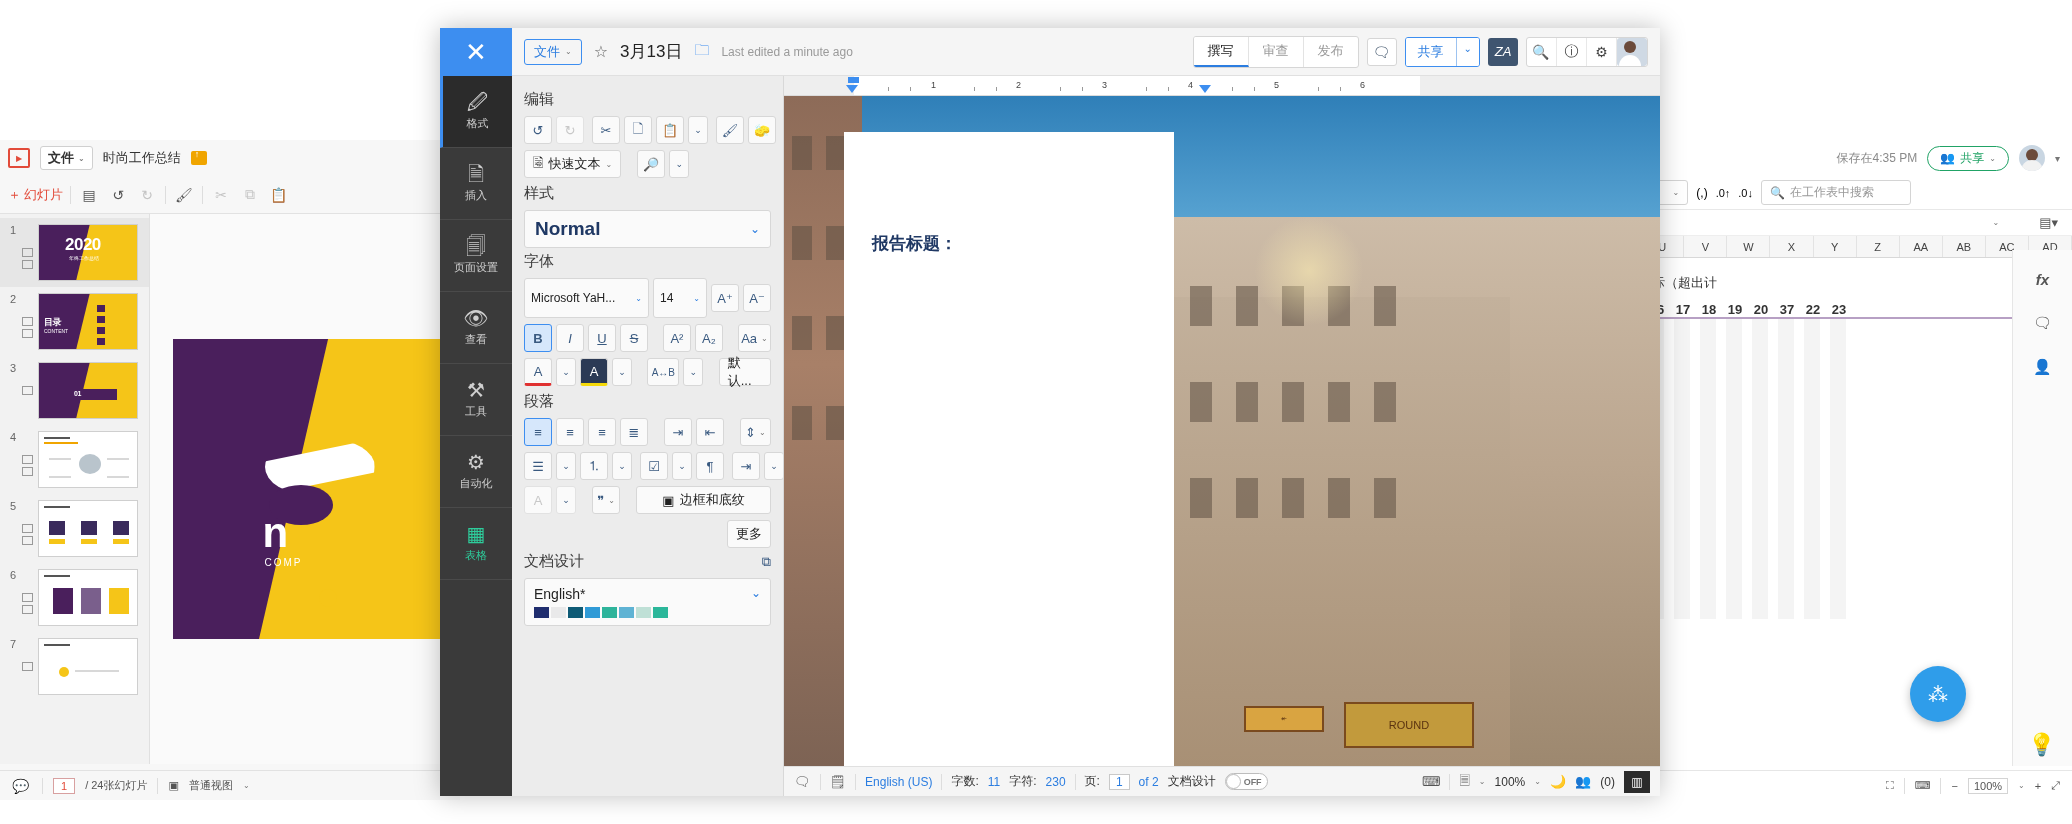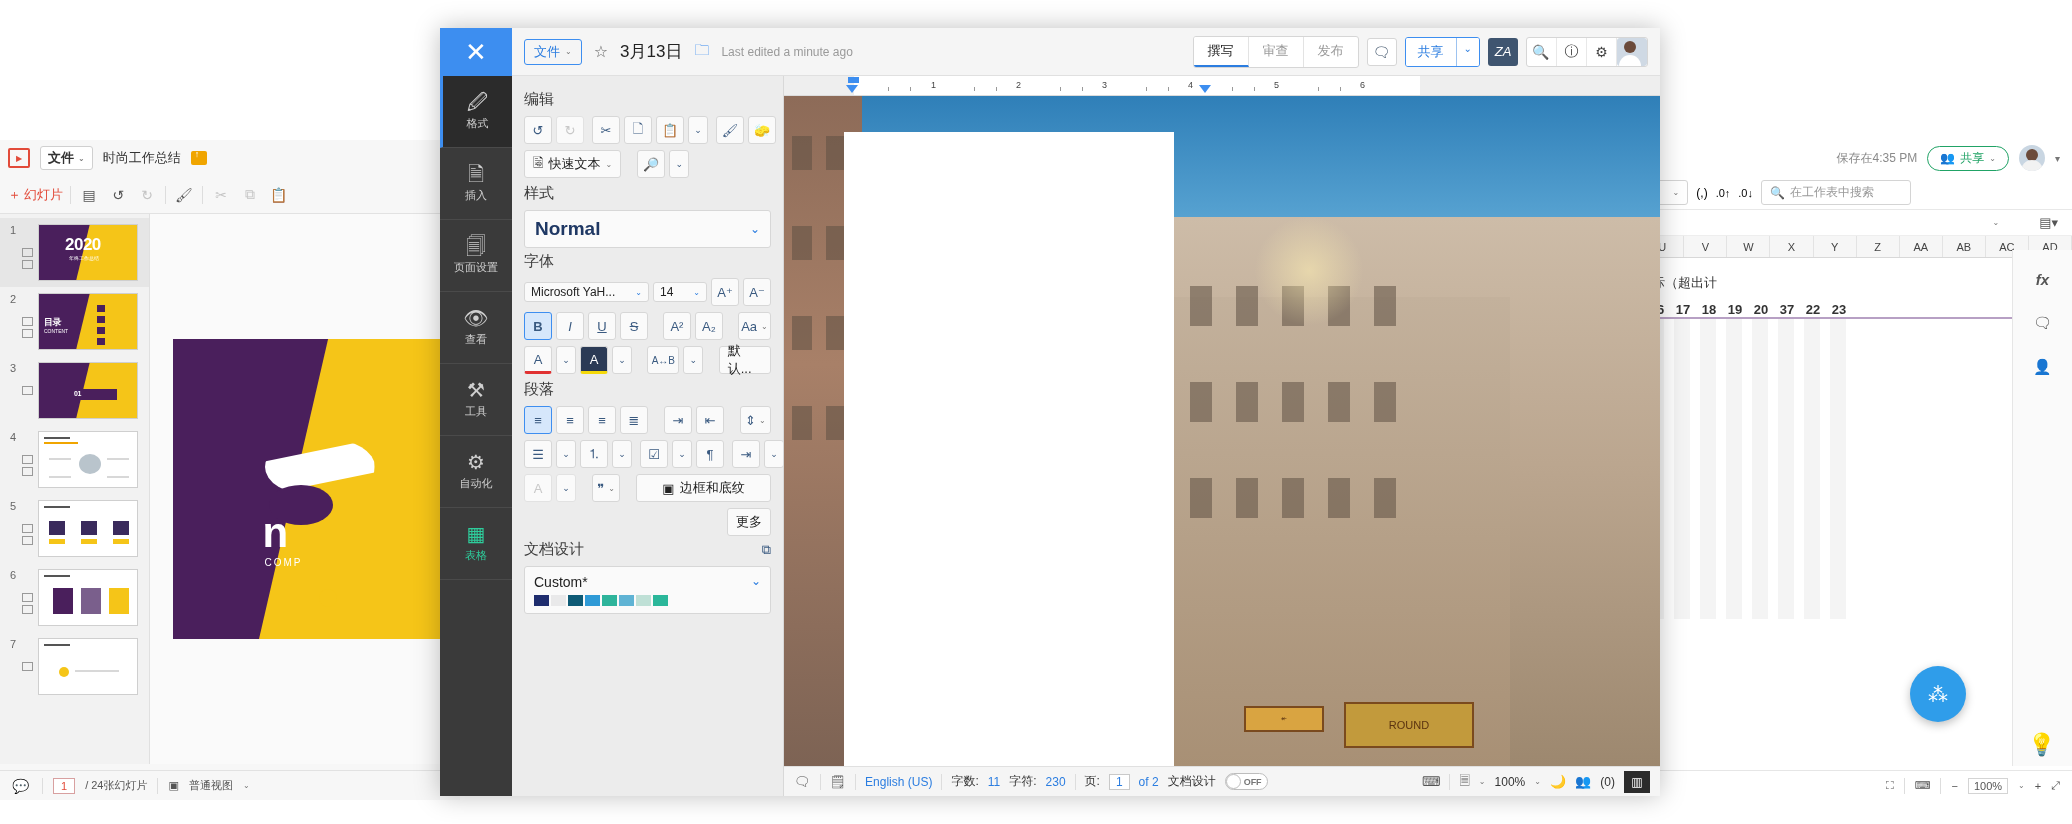--- a/index.html
+++ b/index.html
@@ -152,21 +152,21 @@
   .bt { min-width:28px; height:28px; border:1px solid #d7d7d7; background:#fafafa; border-radius:3px;
       display:flex;align-items:center;justify-content:center; font-size:13px; color:#3a5a80; padding:0 4px;}
   .bt.wide { padding:0 8px; gap:5px; font-size:13px; color:#222; }
   .bt.on { background:#d6e7fb; border-color:#3d8ef0; }
   .bt.off { color:#c8c8c8; border-color:#e2e2e2; }
   .bt.caret-only { min-width:20px; font-size:9px; color:#3a5a80; }
   .gap { width:8px; }
   .big-select { width:100%; height:38px; border:1px solid #d7d7d7; background:#fafafa; border-radius:3px;
      display:flex; align-items:center; justify-content:space-between; padding:0 10px; margin-bottom:4px;}
   .big-select .val { font-size:19px; font-weight:bold; color:#1f3864; }
-  .sel-sm { height:20px; border:1px solid #d7d7d7; background:#fafafa;border-radius:3px;
+  .sel-sm { height:40px; border:1px solid #d7d7d7; background:#fafafa;border-radius:3px;
      display:flex;align-items:center;justify-content:space-between;padding:0 6px;font-size:12px;color:#222;}
   .more-row{display:flex;justify-content:flex-end;margin-top:6px;}
   .design-head{display:flex;align-items:center;justify-content:space-between;}
   .design-box{border:1px solid #d7d7d7;background:#fafafa;border-radius:3px;padding:7px 9px;display:flex;justify-content:space-between;align-items:flex-start;}
   .swatches{display:flex;gap:2px;margin-top:5px;}
   .swatches i{width:15px;height:11px;display:block;}
 
   .doc-right { flex:1; display:flex; flex-direction:column; min-width:0; background:#fff;}
   .ruler { height:20px; background:#eeeeee; border-bottom:1px solid #dcdcdc; position:relative; font-size:9px; color:#555;}
   .ruler .white { position:absolute; left:70px; right:240px; top:0; bottom:0; background:#fff; }
@@ -691,21 +691,21 @@
         <div class="more-row">
           <div class="bt wide">更多</div>
         </div>
 
         <div class="sec-title design-head">
           <span>文档设计</span>
           <span style="font-size:13px;color:#3a5a80">⧉</span>
         </div>
         <div class="design-box">
           <div>
-            <div style="font-size:14px;color:#222">Custom*</div>
+            <div style="font-size:14px;color:#222">English*</div>
             <div class="swatches">
               <i style="background:#1f2d6e"></i>
                 <i style="background:#e9e9ea"></i>
                 <i style="background:#0e5a75"></i>
               <i style="background:#2f9ad6"></i>
                 <i style="background:#2eb49b"></i>
                 <i style="background:#5fb3d4"></i>
               <i style="background:#bfe0d6"></i>
                 <i style="background:#2bb79a"></i>
             </div>
@@ -775,20 +775,21 @@
                 <i style="left:138px;top:192px;width:22px;height:40px"></i>
               <i style="left:184px;top:192px;width:22px;height:40px"></i>
                 <i style="left:230px;top:192px;width:22px;height:40px"></i>
             </div>
             <div class="flare"></div>
             <div class="sign" style="left:460px;bottom:34px;width:80px;height:26px;">↞</div>
             <div class="sign" style="left:560px;bottom:18px;width:130px;height:46px;background:#c29a3c;font-size:11px">ROUND</div>
           </div>
 
           <div class="doc-page">
+            <div class="doc-line">报告标题：</div>
           </div>
         </div>
 
         <div class="doc-status">
           <span class="st-ic">🗨</span>
           <span class="vsep"></span>
           <span class="st-ic">🗒</span>
           <span class="vsep"></span>
           <span class="lang">English (US)</span>
           <span class="vsep"></span>

